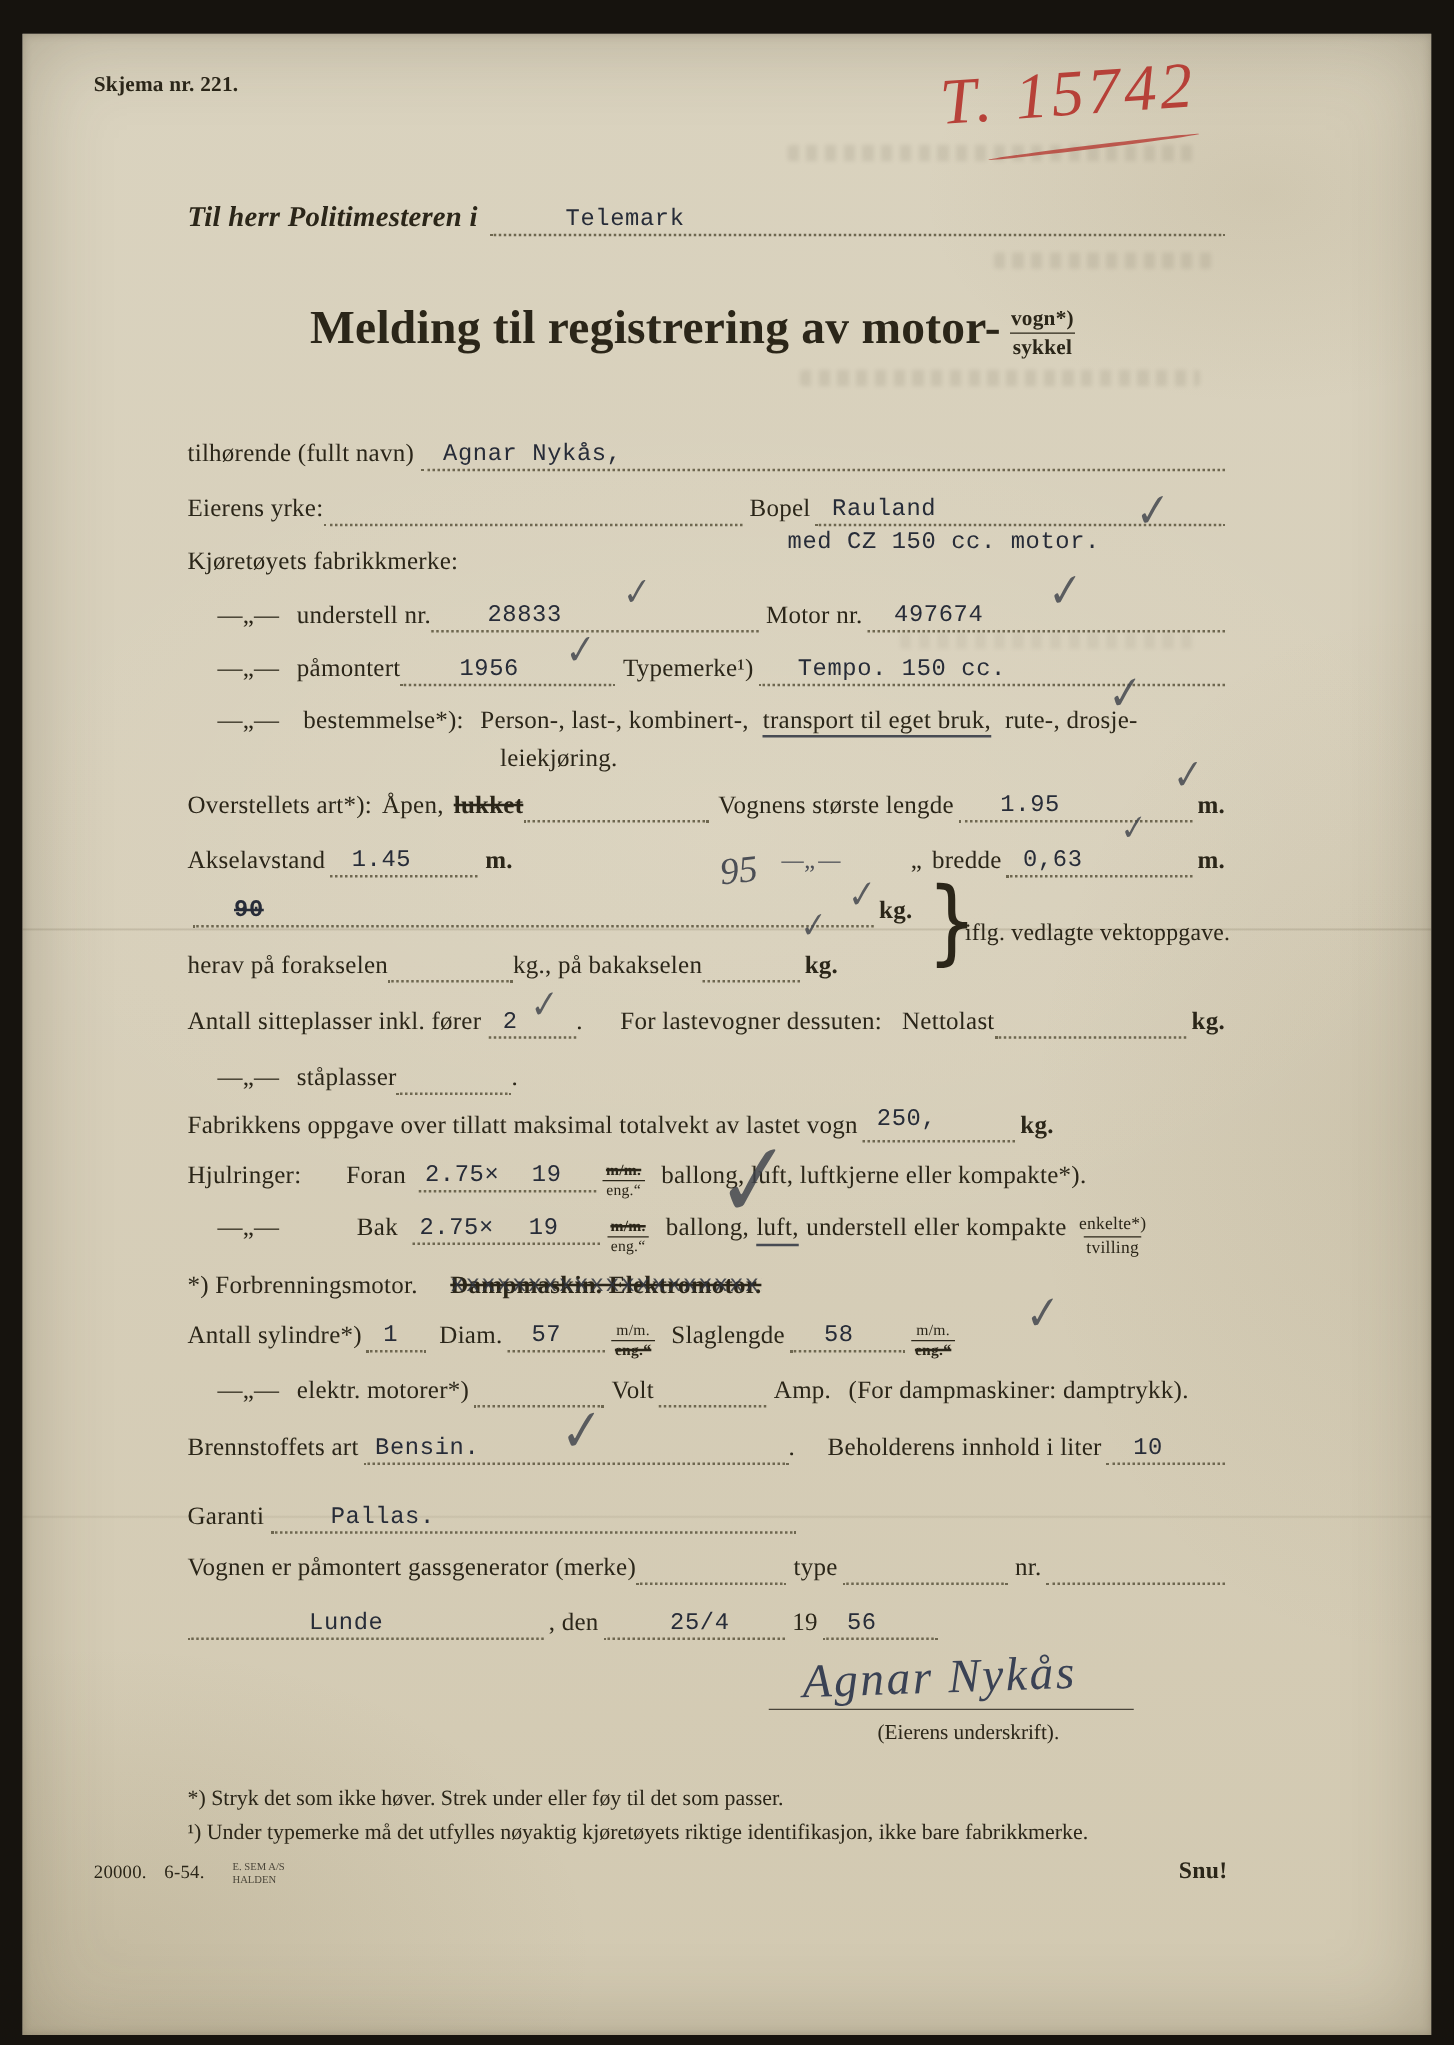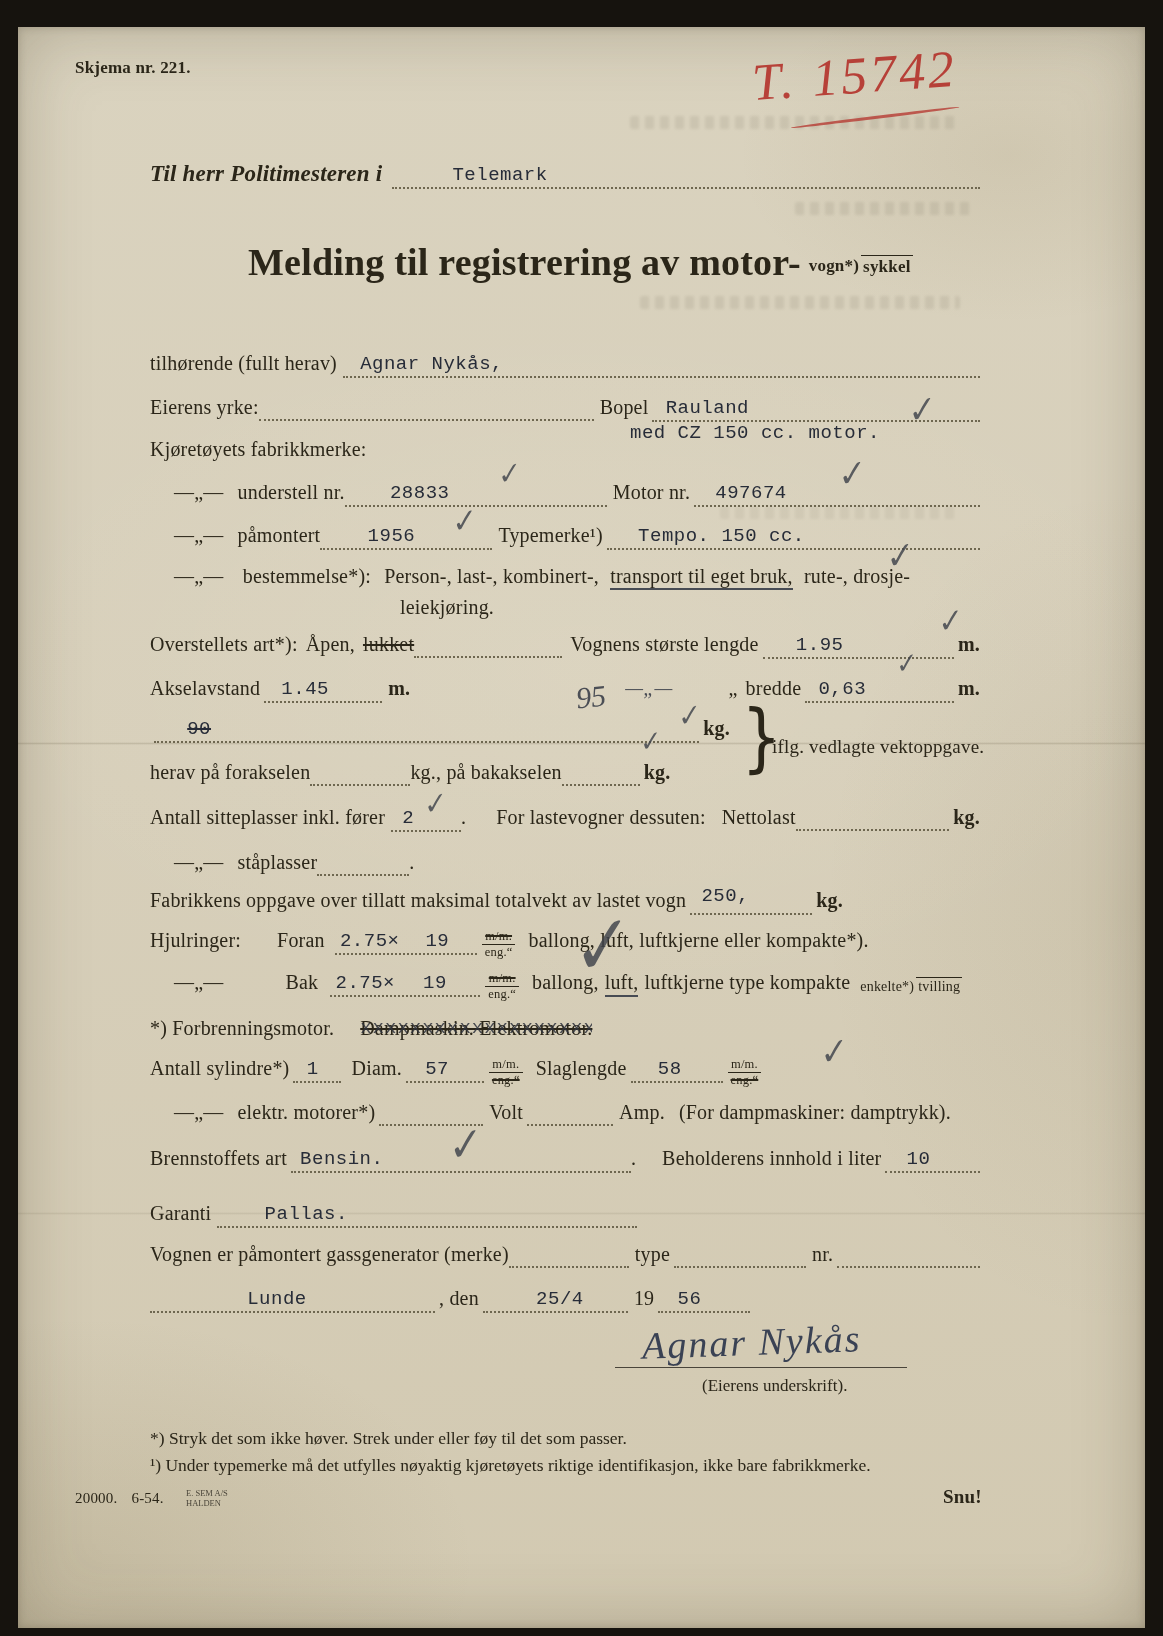--- a/index.html
+++ b/index.html
@@ -25,25 +25,25 @@
   .i{font-style:italic;}
   .fill{flex:none;position:relative;border-bottom:2px dotted #6e6750;display:flex;align-items:baseline;}
   .fill::before{content:"\00a0";}
   .grow{flex:1 1 auto;}
   .typed{font-family:"Liberation Mono","DejaVu Sans Mono",monospace;font-size:19px;
          color:#272c38;letter-spacing:.5px;position:relative;top:-1px;}
   .frac{display:inline-flex;flex-direction:column;align-items:center;align-self:center;
         font-size:12.5px;line-height:1.2;margin:0 5px;flex:none;}
   .frac .bot{border-top:1.3px solid #2b2619;padding:0 3px;}
   .frac .top{padding:0 3px;}
-  .stack{display:inline-flex;flex-direction:row;align-items:center;align-self:center;
+  .stack{display:inline-flex;flex-direction:column;align-items:center;align-self:center;
          font-size:14px;line-height:1.25;flex:none;}
   .stack .bot{border-top:1.3px solid #2b2619;padding:0 2px;}
   .stack .top{padding:0 2px;}
-  .strike{text-decoration:line-through;text-decoration-thickness:2px;}
+  .strike{text-decoration:line-through;text-decoration-thickness:2px;font-weight:bold;}
   .hand-ul{border-bottom:2.5px solid #474b53;padding-bottom:1px;}
   .check{position:absolute;color:#3f434b;font-family:"DejaVu Sans",sans-serif;
          transform:rotate(-12deg) skewX(-10deg);opacity:.82;line-height:1;}
   .penciled{position:absolute;font-style:italic;color:#4b4e55;}
   .xwrap{position:relative;flex:none;}
   .xpattern{position:absolute;left:0;top:0;width:100%;overflow:hidden;
             font-family:"Liberation Mono",monospace;font-size:19px;letter-spacing:1px;
             color:#2f333d;opacity:.85;white-space:nowrap;}
   .red-stamp{position:absolute;left:752px;top:46px;font-size:52px;font-style:italic;
              color:#b4322b;transform:rotate(-4deg);letter-spacing:3px;opacity:.9;}
@@ -86,21 +86,21 @@
 
   <div class="row" style="top:240px;left:248px;width:700px;">
     <span class="lbl b" style="font-size:38px;">Melding til registrering av motor-</span>
     <span class="stack b" style="margin-left:6px;font-size:17px;position:relative;top:4px;">
       <span class="top">vogn*)</span>
       <span class="bot">sykkel</span>
     </span>
   </div>
 
   <div class="row" style="top:352px;">
-    <span class="lbl">tilhørende (fullt herav)</span>
+    <span class="lbl">tilhørende (fullt navn)</span>
     <span class="fill grow" style="margin-left:6px;">
       <span class="typed" style="margin-left:12px;">Agnar Nykås,</span>
     </span>
   </div>
 
   <div class="row" style="top:396px;">
     <span class="lbl">Eierens yrke:</span>
     <span class="fill" style="width:335px;"></span>
     <span class="lbl" style="margin-left:6px;">Bopel</span>
     <span class="fill grow" style="margin-left:4px;">
@@ -244,21 +244,21 @@
     <span class="fill" style="width:150px;margin-left:12px;">
       <span class="typed">2.75×</span>
       <span class="typed" style="margin-left:28px;">19</span>
     </span>
     <span class="frac">
       <span class="top strike">m/m.</span>
       <span class="bot">eng.“</span>
     </span>
     <span class="lbl" style="margin-left:8px;">ballong,</span>
     <span class="lbl hand-ul" style="margin-left:6px;">luft,</span>
-    <span class="lbl" style="margin-left:6px;">luftkjerne type kompakte</span>
+    <span class="lbl" style="margin-left:6px;">understell eller kompakte</span>
     <span class="stack" style="margin-left:8px;">
       <span class="top">enkelte*)</span>
       <span class="bot">tvilling</span>
     </span>
   </div>
 
   <div class="row" style="top:1017px;">
     <span class="lbl">*) Forbrenningsmotor.</span>
     <span class="xwrap" style="margin-left:26px;">
       <span class="strike">Dampmaskin.  Elektromotor.</span>

